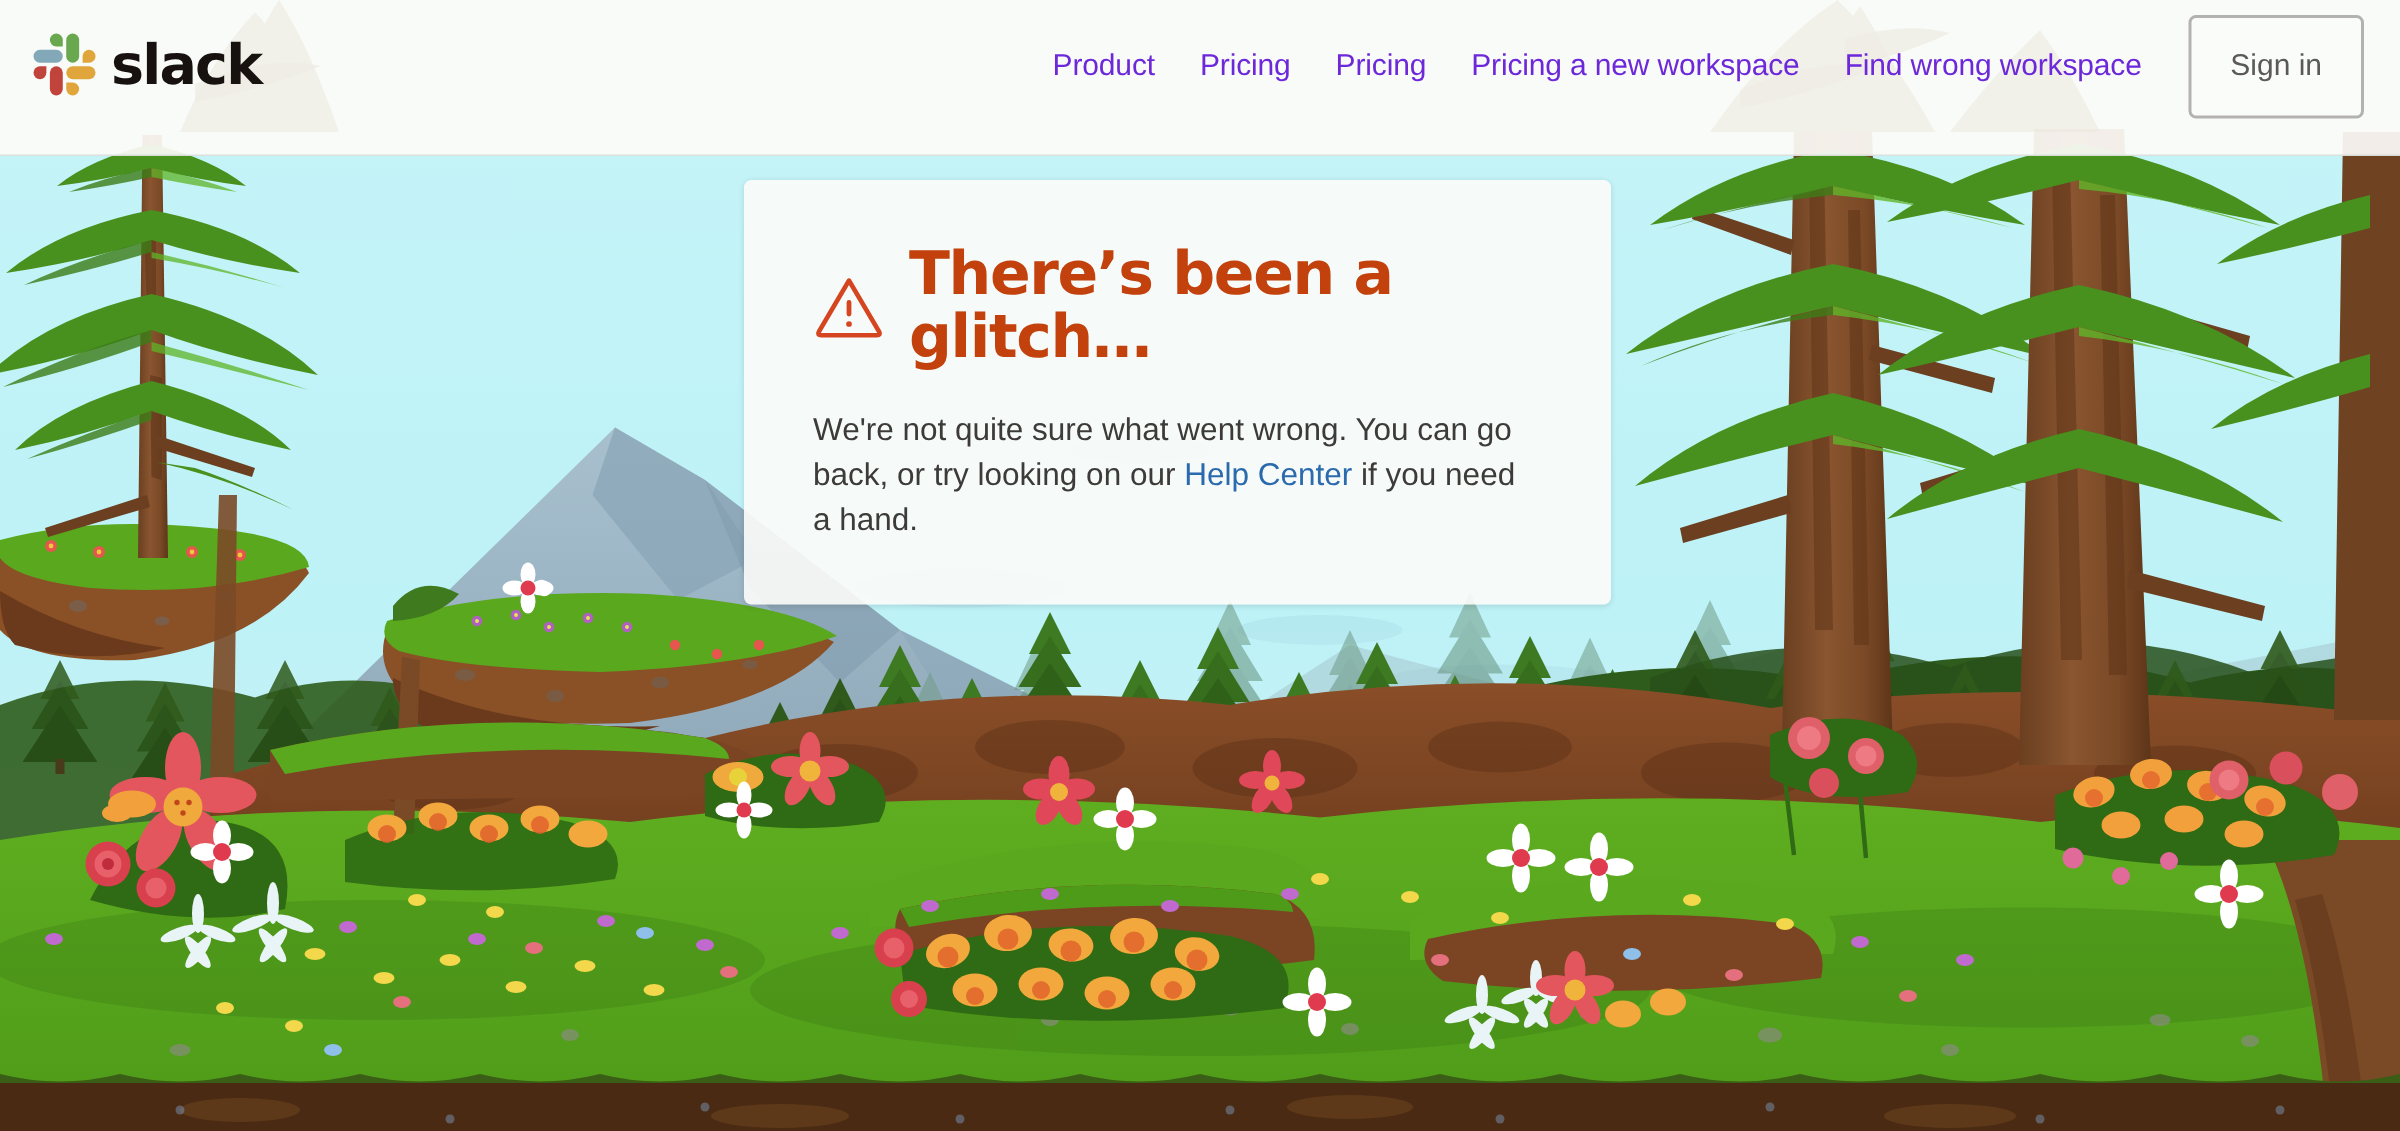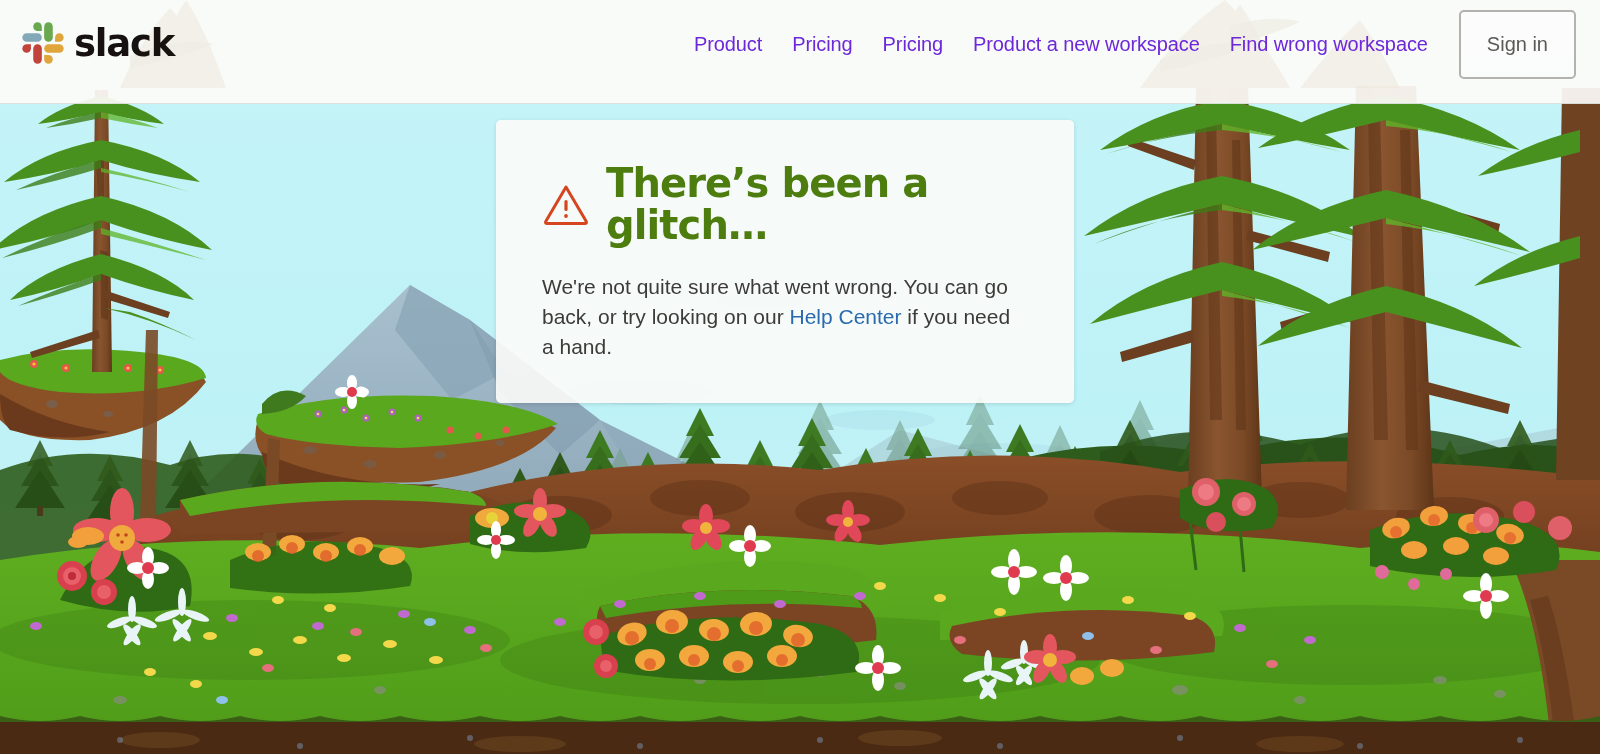--- a/index.html
+++ b/index.html
@@ -53,21 +53,21 @@
     position:absolute; left:496px; top:120px; width:578px;
     background:rgba(252,252,250,0.90);
     border-radius:5px;
     padding:42px 46px 40px 46px;
     box-shadow:0 1px 4px rgba(0,0,0,0.13);
     z-index:30;
   }
   .error-head { display:flex; align-items:center; gap:16px; margin-bottom:26px; }
   .warn-icon { width:48px; height:48px; flex:none; display:block; }
   .error-title {
-    font-size:40px; font-weight:bold; color:#4d7c0f;
+    font-size:40px; font-weight:bold; color:#c2410c;
     letter-spacing:-0.9px; line-height:1.05;
     font-family:"DejaVu Sans", sans-serif;
   }
   .error-body {
     font-size:21px; line-height:1.44; color:#3d3b39;
     max-width:470px;
   }
   .help-link { color:#2a6aad; text-decoration:none; cursor:pointer; }
 </style>
 </head>
@@ -759,21 +759,21 @@
       <path d="M80 100a13 13 0 1 1-13 13v-13h13z" fill="#e0a63c"></path>
       <path d="M80 93a13 13 0 0 1 0-26h33a13 13 0 0 1 0 26H80z" fill="#e0a63c"></path>
     </svg>
     <span class="logo-text">slack</span>
   </div>
 
   <nav class="nav">
     <span class="nav-item">Product</span>
     <span class="nav-item">Pricing</span>
     <span class="nav-item">Pricing</span>
-    <span class="nav-item">Product a new workspace</span>
+    <span class="nav-item">Pricing a new workspace</span>
     <span class="nav-item">Find wrong workspace</span>
     <span class="signin-btn">Sign in</span>
   </nav>
 </header>
 
 <section class="error-card">
   <div class="error-head">
     <svg class="warn-icon" viewBox="0 0 48 48" xmlns="http://www.w3.org/2000/svg">
       <path d="M24 7 L44 41 Q45.5 43.5 42.5 43.5 L5.5 43.5 Q2.5 43.5 4 41 Z" fill="none" stroke="#d5451f" stroke-width="3" stroke-linejoin="round"></path>
       <rect x="22.4" y="20" width="3.2" height="11" rx="1.6" fill="#d5451f"></rect>

